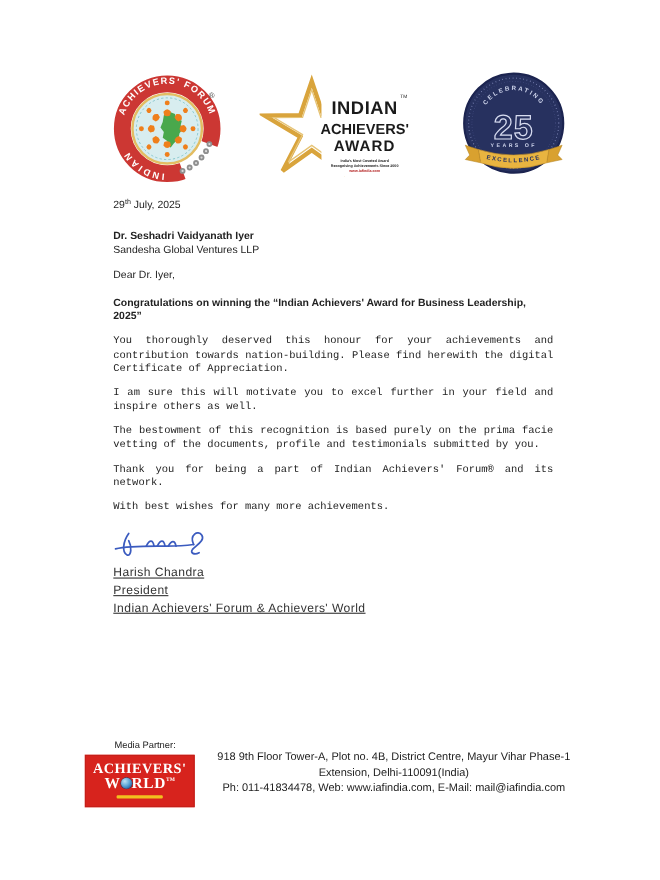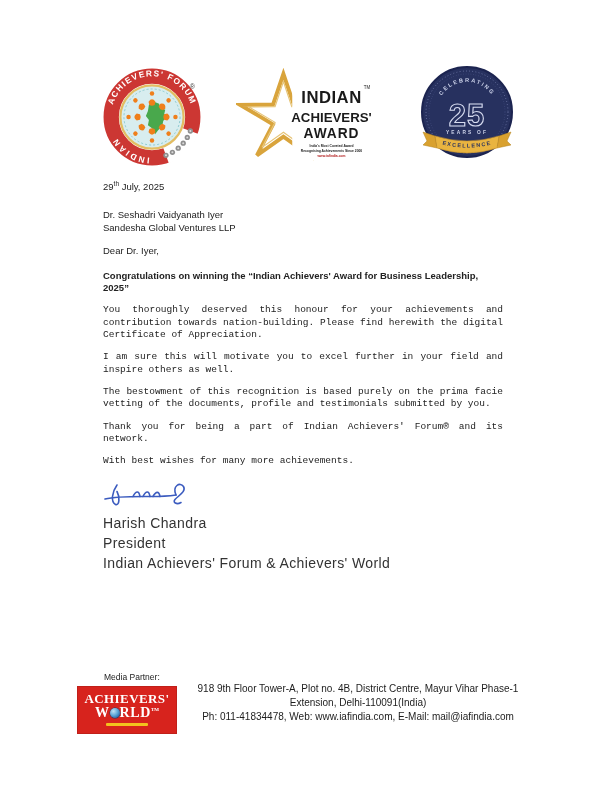--- a/index.html
+++ b/index.html
@@ -11,28 +11,28 @@
   .logo-forum{position:absolute;left:101px;top:66px;width:102px;height:102px;}
   .logo-award{position:absolute;left:236px;top:62px;width:138px;height:106px;}
   .logo-25{position:absolute;left:417px;top:64px;width:100px;height:100px;}
   svg text{font-family:"Liberation Sans",sans-serif;}
 
   
   .letter{position:absolute;left:103px;top:180px;width:400px;font-size:9.5px;line-height:1.3;color:#222;}
   .date-line{margin:0 0 15px 0;}
   .date-line sup{font-size:6.5px;}
   .recipient{margin:0 0 11px 0;}
-  .recipient .r-name{font-weight:normal;}
+  .recipient .r-name{font-weight:bold;}
   .recipient div{margin:0 0 1px 0;}
   .salutation{margin:0 0 12px 0;}
   .subject{font-weight:bold;margin:0 0 10px 0;}
   .letter p.body-par{margin:0 0 10px 0;text-align:justify;font-family:Liberation Mono, monospace;}
   .signature-block{margin-top:3px;}
   .sig-svg{display:block;margin:0 0 2px 0;}
-  .signer div{margin:0 0 2px 0;letter-spacing:0.4px;color:#333;font-size:14px;}
+  .signer div{margin:0 0 2px 0;letter-spacing:0.4px;color:#333;font-size:11px;text-decoration:underline;}
 
   
   .footer{position:absolute;left:0;top:672px;width:492px;height:80px;}
   .media-label{position:absolute;left:104px;top:0;font-size:8.5px;color:#222;}
   .aw-logo{
     position:absolute;left:77px;top:14px;width:100px;height:48px;background:#d7231d;
     color:#ffffff;text-align:center;font-family:"Liberation Serif",serif;font-weight:bold;
     box-shadow:0 0 0 1px #c01f19 inset;
   }
   .aw-line1{font-size:13px;letter-spacing:0.4px;margin-top:6px;line-height:1;}

